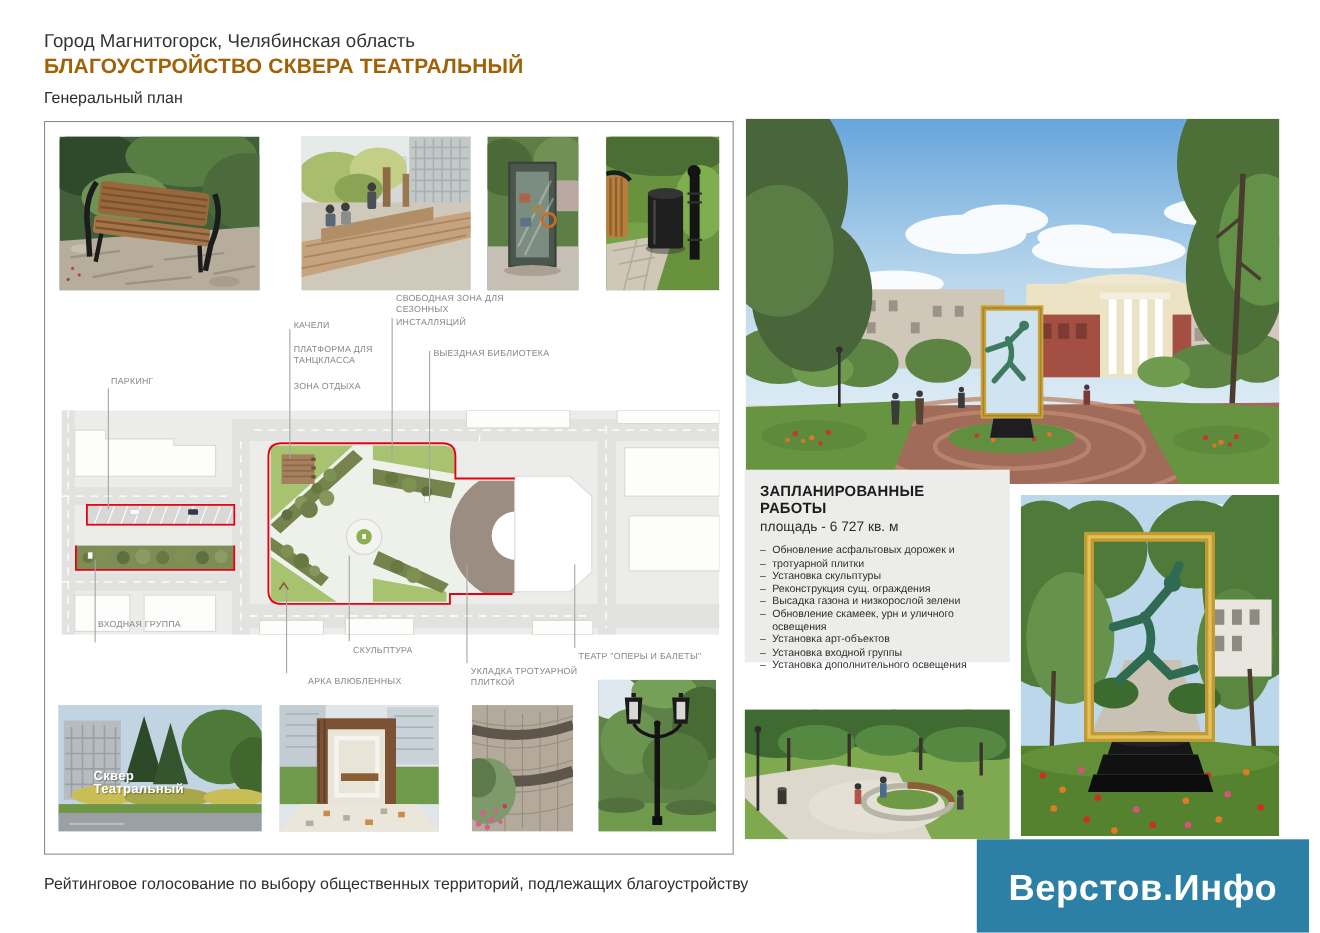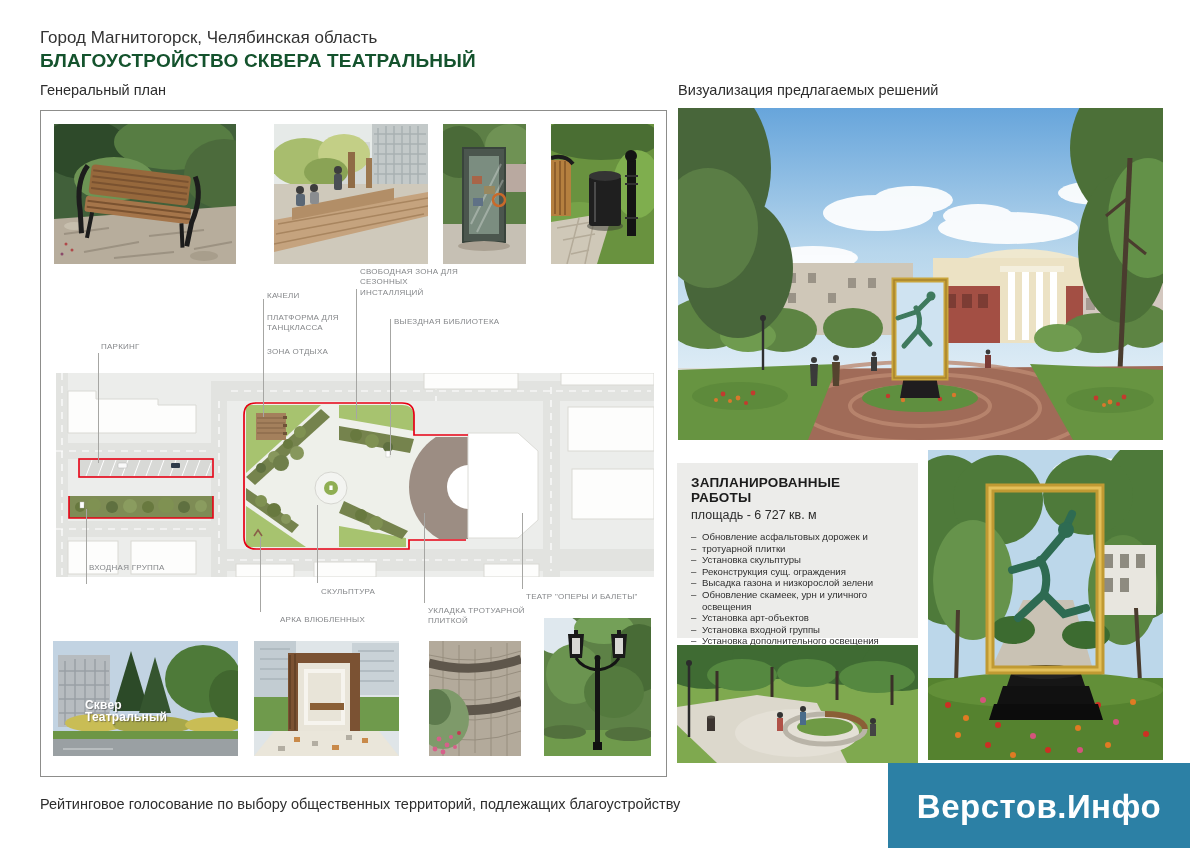--- a/index.html
+++ b/index.html
@@ -1,31 +1,31 @@
 <!DOCTYPE html>
 <html><head>
 <meta charset="utf-8">
 <style>
   html,body{margin:0;padding:0;background:#fff;}
   #canvas{position:relative;width:1200px;height:848px;background:#ffffff;overflow:hidden;
           font-family:"Liberation Sans", sans-serif;color:#222;}
   .abs{position:absolute;}
   
   #title1{left:40px;top:28px;font-size:17px;color:#333;}
-  #title2{left:40px;top:50px;font-size:19px;font-weight:bold;color:#14532d;letter-spacing:.2px;}
+  #title2{left:40px;top:50px;font-size:19px;font-weight:bold;color:#a16207;letter-spacing:.2px;}
   .section-heading{font-size:14.5px;color:#2d2d2d;}
   
   #gen-panel{left:40px;top:110px;width:625px;height:665px;border:1px solid #8d8d8b;background:#fff;}
   .photo{position:absolute;overflow:hidden;background:#dcdcd8;}
   .photo svg{display:block;}
   
   .plan-label{position:absolute;font-size:8px;line-height:1.3;color:#85878a;letter-spacing:.25px;}
   .leader{position:absolute;width:1px;background:#a6a6a3;}
   
-  #works-box{left:677px;top:463px;width:241px;height:175px;background:#ececea;box-sizing:border-box;padding:12px 14px;}
+  #works-box{left:677px;top:427px;width:241px;height:175px;background:#ececea;box-sizing:border-box;padding:12px 14px;}
   #works-title{font-size:13.5px;font-weight:bold;color:#1c1c1c;letter-spacing:.2px;}
   #works-subtitle{font-size:12.5px;color:#2b2b2b;margin-top:3px;}
   #works-list{margin:9px 0 0 0;padding:0;list-style:none;}
   #works-list li{position:relative;font-size:9.6px;line-height:11.6px;color:#2e2e2e;padding-left:11px;}
   #works-list li:before{content:"–";position:absolute;left:0;top:0;}
   
   .sign-text{position:absolute;left:32px;top:58px;color:#fff;font-weight:bold;font-size:12px;line-height:12px;
              text-shadow:1px 1px 1px rgba(60,60,60,.55);letter-spacing:.2px;}
   
   #footer-caption{left:40px;top:796px;font-size:14.5px;color:#2e2e2e;}
@@ -34,21 +34,20 @@
   #logo span{color:#ffffff;font-size:33px;font-weight:bold;letter-spacing:.5px;}
 </style>
 </head>
 <body>
 
 <div id="canvas">
 
   <div class="abs" id="title1">Город Магнитогорск, Челябинская область</div>
   <div class="abs" id="title2">БЛАГОУСТРОЙСТВО СКВЕРА ТЕАТРАЛЬНЫЙ</div>
   <div class="abs section-heading" style="left:40px;top:82px;">Генеральный план</div>
-  <div class="abs section-heading" style="left:678px;top:82px;">Визуализация предлагаемых решений</div>
 
   <div class="abs" id="gen-panel">
 
     <div class="photo" style="left:13px;top:13px;width:182px;height:140px;">
       <svg width="182" height="140" viewBox="0 0 182 140">
         <rect width="182" height="140" fill="#41603a"></rect>
         <ellipse cx="30" cy="25" rx="45" ry="30" fill="#2e4a2a"></ellipse>
         <ellipse cx="120" cy="18" rx="60" ry="28" fill="#577d43"></ellipse>
         <ellipse cx="170" cy="50" rx="40" ry="35" fill="#4c6b3c"></ellipse>
         <ellipse cx="60" cy="55" rx="40" ry="22" fill="#6d9454"></ellipse>

